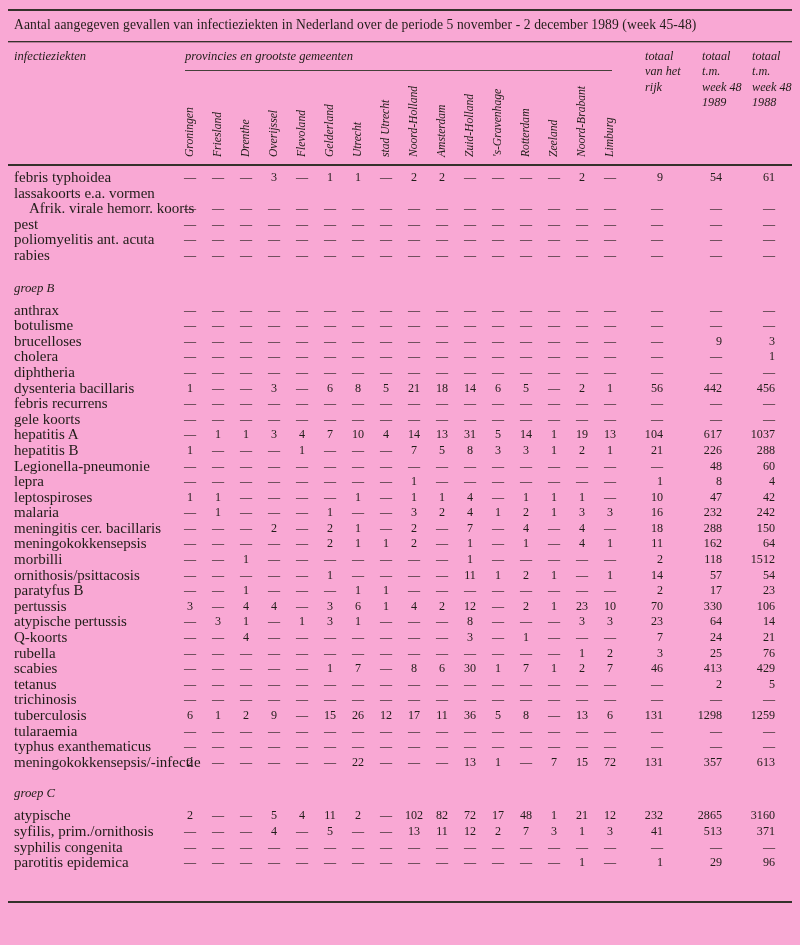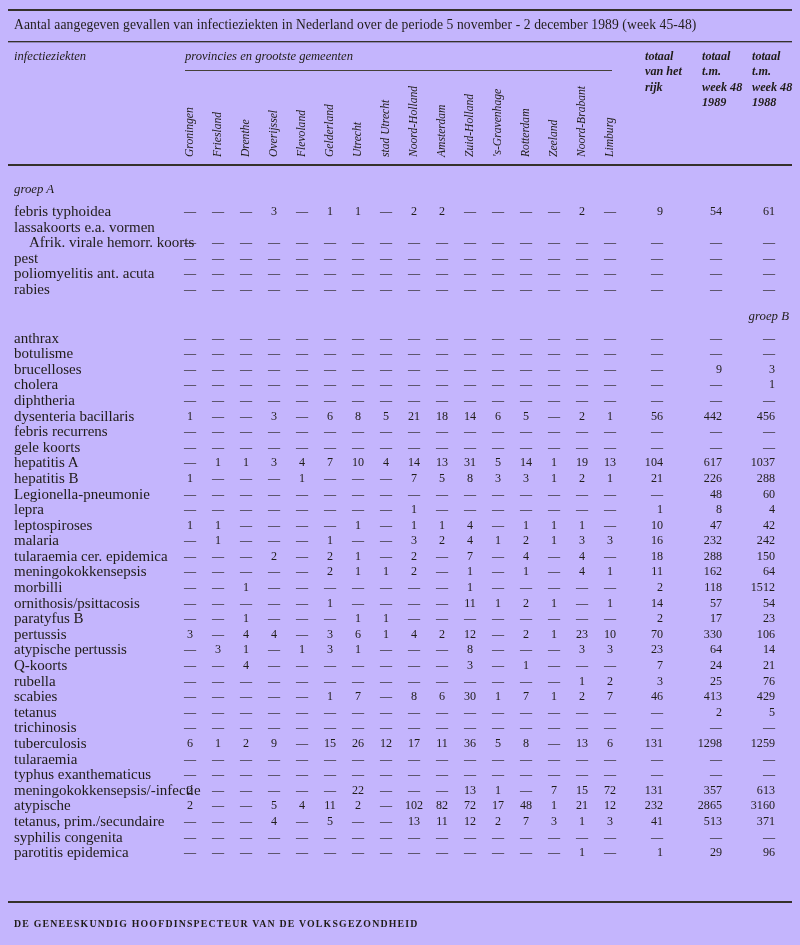--- a/index.html
+++ b/index.html
@@ -1,43 +1,42 @@
 <!DOCTYPE html>
 <html><head>
 <meta charset="utf-8">
 <style>
   html,body{margin:0;padding:0;background:#e8e8e4;}
   .page{
     position:relative;width:800px;height:945px;margin:0 auto;
-    background:#c4b5fd;color:#201d19;
+    background:#f9a8d4;color:#201d19;
     font-family:"Liberation Serif","DejaVu Serif",serif;
     overflow:hidden;
   }
   .rule{position:absolute;left:8px;width:784px;background:#35312b;}
   .top-rule{top:9px;height:2px;}
   .title-rule{top:41px;height:1px;box-shadow:0 1px 0 rgba(53,49,43,.35);}
   .heavy-rule{top:164px;height:2px;}
   .bottom-rule{top:901px;height:2px;}
   .title{position:absolute;top:17px;left:14px;font-size:13.6px;letter-spacing:.1px;white-space:nowrap;}
   .hdr{position:absolute;top:43px;left:0;width:800px;height:121px;}
   .hdr .hl{position:absolute;top:6px;left:14px;font-style:italic;font-size:12.6px;}
   .hdr .hp{position:absolute;top:6px;left:185px;font-style:italic;font-size:12.6px;text-align:center;}
   .prov-underline{position:absolute;top:27px;left:185px;width:427px;height:1px;background:#45403a;}
   .rot{
     position:absolute;bottom:7px;transform-origin:0 100%;transform:rotate(-90deg);
     white-space:nowrap;font-style:italic;font-size:11.6px;line-height:13px;
   }
   .tot-head{
     position:absolute;top:6px;font-style:italic;font-size:12.2px;line-height:15.4px;
     white-space:pre-line;
-    font-weight:bold;
   }
   .body{position:absolute;top:170px;left:14px;width:775px;}
   .group-label{font-style:italic;font-size:12.8px;height:15px;line-height:15px;margin:12px 0 7px 0;}
-  .group-b-space{margin-top:11px;text-align:right;}
+  .group-b-space{margin-top:17px;}
   .group-c-space{margin-top:16px;}
   .row{
     display:grid;
     grid-template-columns:162px repeat(16,28px) 39px 59px 53px;
     height:15.6px;line-height:15.6px;font-size:12.1px;
   }
   .row .lbl{text-align:left;white-space:nowrap;font-size:15px;}
   .row .lbl.ind{padding-left:15px;text-align:right;}
   .row .c{text-align:center;}
   .row .t{text-align:right;}
@@ -85,21 +84,20 @@
 1989</div>
     <div class="tot-head" style="left:752px;">totaal
 t.m.
 week 48
 1988</div>
   </div>
 
   <div class="rule heavy-rule"></div>
 
   <div class="body" id="table-body">
-      <div class="group-label">groep A</div>
       <div class="row">
         <div class="lbl">febris typhoidea</div>
         <div class="c">—</div>
         <div class="c">—</div>
         <div class="c">—</div>
         <div class="c">3</div>
         <div class="c">—</div>
         <div class="c">1</div>
         <div class="c">1</div>
         <div class="c">—</div>
@@ -528,21 +526,21 @@
         <div class="c">1</div>
         <div class="c">2</div>
         <div class="c">1</div>
         <div class="c">3</div>
         <div class="c">3</div>
         <div class="t">16</div>
         <div class="t">232</div>
         <div class="t">242</div>
       </div>
       <div class="row">
-        <div class="lbl">tularaemia cer. epidemica</div>
+        <div class="lbl">meningitis cer. bacillaris</div>
         <div class="c">—</div>
         <div class="c">—</div>
         <div class="c">—</div>
         <div class="c">2</div>
         <div class="c">—</div>
         <div class="c">2</div>
         <div class="c">1</div>
         <div class="c">—</div>
         <div class="c">2</div>
         <div class="c">—</div>
@@ -879,20 +877,21 @@
         <div class="c">13</div>
         <div class="c">1</div>
         <div class="c">—</div>
         <div class="c">7</div>
         <div class="c">15</div>
         <div class="c">72</div>
         <div class="t">131</div>
         <div class="t">357</div>
         <div class="t">613</div>
       </div>
+      <div class="group-label group-c-space">groep C</div>
       <div class="row">
         <div class="lbl">atypische</div>
         <div class="c">2</div>
         <div class="c">—</div>
         <div class="c">—</div>
         <div class="c">5</div>
         <div class="c">4</div>
         <div class="c">11</div>
         <div class="c">2</div>
         <div class="c">—</div>
@@ -902,21 +901,21 @@
         <div class="c">17</div>
         <div class="c">48</div>
         <div class="c">1</div>
         <div class="c">21</div>
         <div class="c">12</div>
         <div class="t">232</div>
         <div class="t">2865</div>
         <div class="t">3160</div>
       </div>
       <div class="row">
-        <div class="lbl">tetanus, prim./secundaire</div>
+        <div class="lbl">syfilis, prim./ornithosis</div>
         <div class="c">—</div>
         <div class="c">—</div>
         <div class="c">—</div>
         <div class="c">4</div>
         <div class="c">—</div>
         <div class="c">5</div>
         <div class="c">—</div>
         <div class="c">—</div>
         <div class="c">13</div>
         <div class="c">11</div>
@@ -970,14 +969,13 @@
         <div class="c">—</div>
         <div class="c">1</div>
         <div class="c">—</div>
         <div class="t">1</div>
         <div class="t">29</div>
         <div class="t">96</div>
       </div>
     </div>
 
   <div class="rule bottom-rule"></div>
-  <div class="footer">DE GENEESKUNDIG HOOFDINSPECTEUR VAN DE VOLKSGEZONDHEID</div>
 </div>
 
 </body></html>

